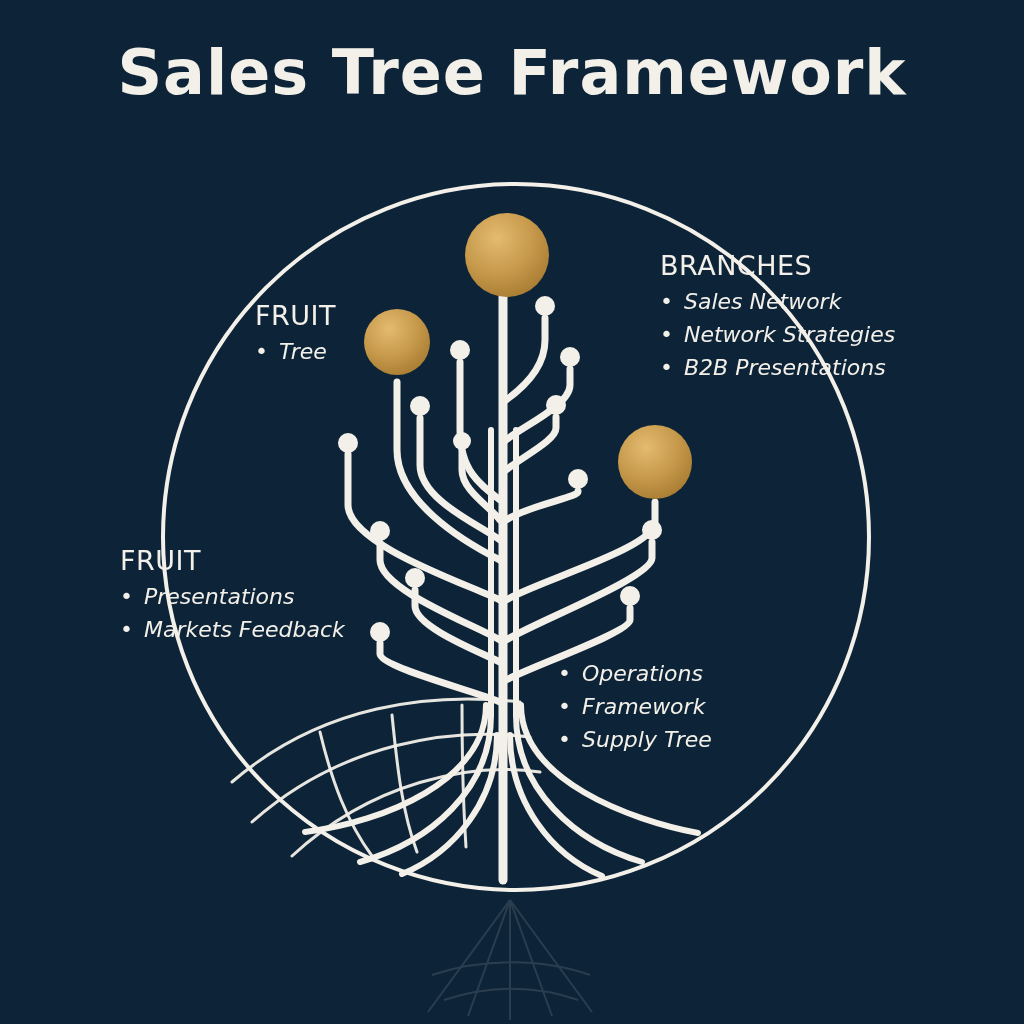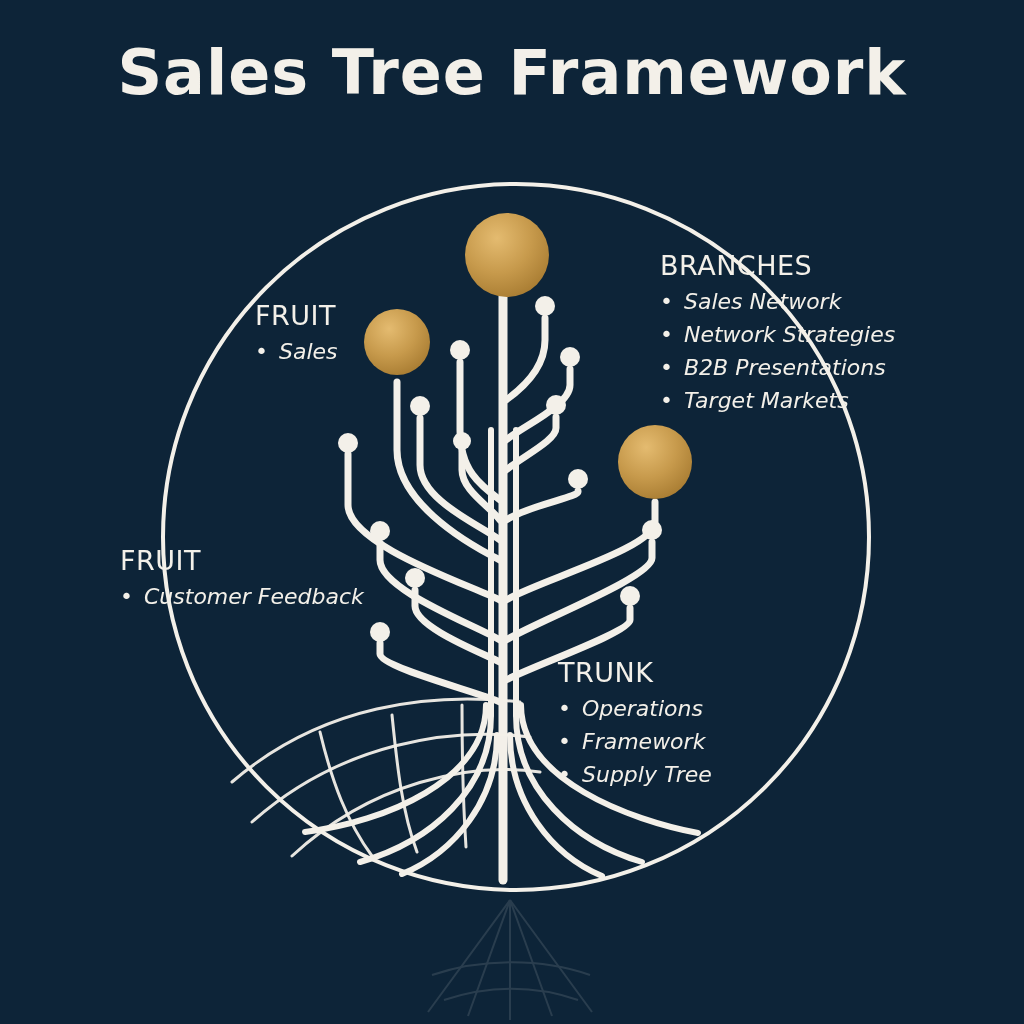--- a/index.html
+++ b/index.html
@@ -138,36 +138,35 @@
       <path d="M 510 900 L 592 1012"></path>
       <path d="M 432 975 C 482 958 542 958 590 975"></path>
       <path d="M 444 1000 C 490 985 534 985 578 1000"></path>
     </g>
   </svg>
 
   <div class="page-title">Sales Tree Framework</div>
 
   <div class="label-block block-fruit">
     <div class="label-heading">FRUIT</div>
-    <div class="label-item"><span class="bullet">•</span><span>Sales</span></div>
+    <div class="label-item"><span class="bullet">•</span><span>Tree</span></div>
   </div>
 
   <div class="label-block block-branches">
     <div class="label-heading">BRANCHES</div>
     <div class="label-item"><span class="bullet">•</span><span>Sales Network</span></div>
     <div class="label-item"><span class="bullet">•</span><span>Network Strategies</span></div>
     <div class="label-item"><span class="bullet">•</span><span>B2B Presentations</span></div>
-    <div class="label-item"><span class="bullet">•</span><span>Target Markets</span></div>
   </div>
 
   <div class="label-block block-leaves">
     <div class="label-heading">FRUIT</div>
-    <div class="label-item"><span class="bullet">•</span><span>Customer Feedback</span></div>
+    <div class="label-item"><span class="bullet">•</span><span>Presentations</span></div>
+    <div class="label-item"><span class="bullet">•</span><span>Markets Feedback</span></div>
   </div>
 
   <div class="label-block block-trunk">
-    <div class="label-heading">TRUNK</div>
     <div class="label-item"><span class="bullet">•</span><span>Operations</span></div>
     <div class="label-item"><span class="bullet">•</span><span>Framework</span></div>
     <div class="label-item"><span class="bullet">•</span><span>Supply Tree</span></div>
   </div>
 
 </div>
 
 </body></html>

